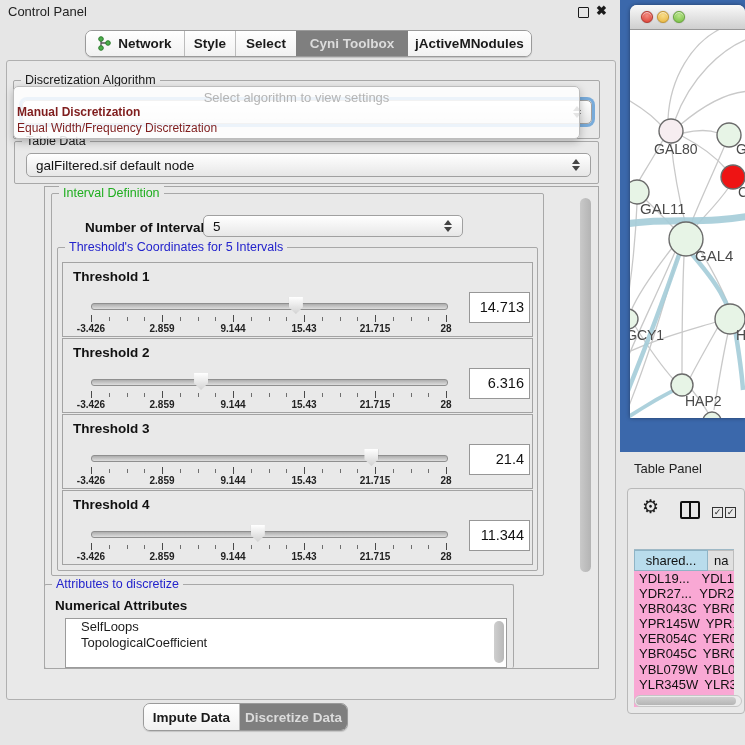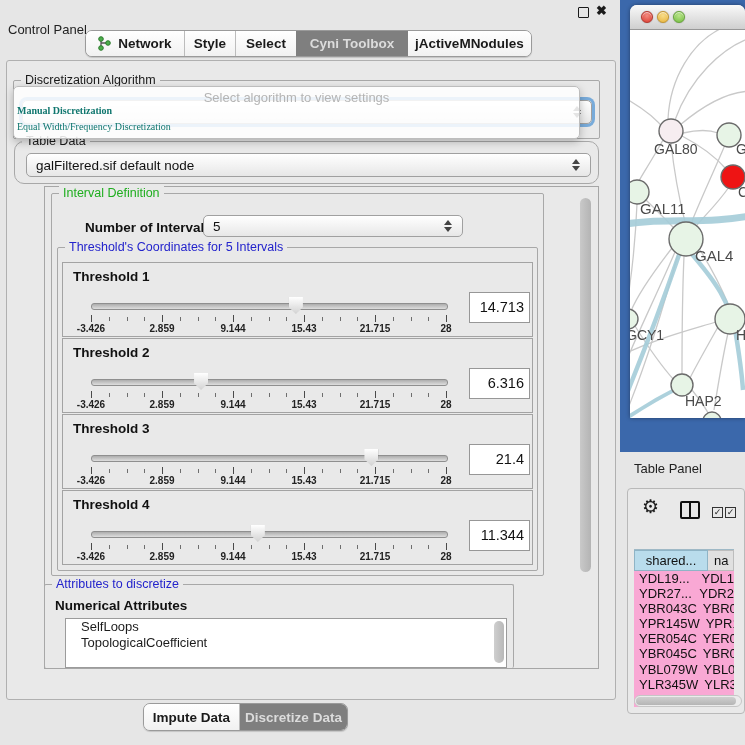--- a/index.html
+++ b/index.html
@@ -1,20 +1,20 @@
 <!DOCTYPE html>
 <html><head>
 <meta charset="utf-8">
 <style>
   html,body{margin:0;padding:0;background:#e6e6e6;font-family:"Liberation Sans",sans-serif;}
   #app{position:relative;width:745px;height:745px;overflow:hidden;background:#e6e6e6;}
   .abs{position:absolute;}
 
   
-  .cp-title{left:8px;top:4px;font-size:13px;color:#222;margin-top:18px;}
+  .cp-title{left:8px;top:4px;font-size:13px;color:#222;}
   .float-icon{left:578px;top:7px;width:9px;height:9px;border:1.5px solid #1a1a1a;border-radius:1px;}
   .close-icon{left:596px;top:3px;font-size:13px;font-weight:bold;color:#1a1a1a;}
 
   
   .tabstrip{left:85px;top:30px;height:25px;display:flex;border:1px solid #9a9a9a;border-radius:7px;overflow:hidden;background:#fdfdfd;box-shadow:0 1px 1px rgba(0,0,0,.15);}
   .tab{display:flex;align-items:center;justify-content:center;font-size:13.5px;font-weight:600;color:#1a1a1a;background:linear-gradient(#ffffff,#f1f1f1);padding:0;}
   .tab.sep{border-right:1px solid #bcbcbc;}
   .tab.selected{background:#7f7f7f;color:#dcdcdc;}
   .tab .net-ico{margin-right:7px;}
 
@@ -34,21 +34,21 @@
   .spinner i{position:absolute;left:0;width:0;height:0;border-left:4.5px solid transparent;border-right:4.5px solid transparent;}
   .spinner .up{top:0;border-bottom:5px solid #444;}
   .spinner .dn{bottom:0;border-top:5px solid #444;}
 
   
   .algo-combo{left:22px;top:100px;width:570px;height:24px;box-shadow:0 0 0 3px rgba(100,160,215,.85);}
 
   
   .popup{left:13px;top:86px;width:565px;height:51px;background:rgba(255,255,255,.86);border:1px solid #bdbdbd;border-radius:5px;box-shadow:0 3px 8px rgba(0,0,0,.25);z-index:30;}
   .popup-placeholder{position:absolute;top:3px;left:0;width:100%;text-align:center;font-size:13px;color:#b4b4b4;}
-  .popup-opt{position:absolute;left:3px;font-size:10px;color:#0f766e;white-space:nowrap;font-family:Liberation Serif, serif;}
+  .popup-opt{position:absolute;left:3px;font-size:12px;color:#7f1d1d;white-space:nowrap;}
   .popup-opt.o1{top:18px;font-weight:bold;}
   .popup-opt.o2{top:34px;}
 
   
   .scroll-region{left:44px;top:186px;width:553px;height:481px;border:1px solid #a6a6a6;background:#e9e9e9;}
   .v-scroll-thumb{left:580px;top:198px;width:11px;height:374px;background:linear-gradient(90deg,#c9c9c9,#b4b4b4);border-radius:6px;}
 
   
   .threshold-box{position:absolute;left:62px;width:469px;height:73px;border:1px solid #a3a3a3;}
   .th-label{position:absolute;left:10px;top:6px;font-size:13.5px;font-weight:bold;color:#111;}
@@ -149,21 +149,21 @@
         <i class="dn"></i>
       </div>
   </div>
 
   <div class="abs popup">
     <div class="popup-placeholder">Select algorithm to view settings</div>
     <div class="popup-opt o1">Manual Discretization</div>
     <div class="popup-opt o2">Equal Width/Frequency Discretization</div>
   </div>
 
-  <div class="abs group" style="left:14px;top:141px;width:583px;height:41px;border-radius:10px;">
+  <div class="abs group" style="left:14px;top:141px;width:583px;height:41px;">
     <span class="group-title gt-dark">Table Data</span>
     <div class="combo" style="position:absolute;left:11px;top:11px;width:565px;height:24px;">
       <span>galFiltered.sif default node</span>
       <div class="spinner">
           <i class="up"></i>
           <i class="dn"></i>
         </div>
     </div>
   </div>
 

